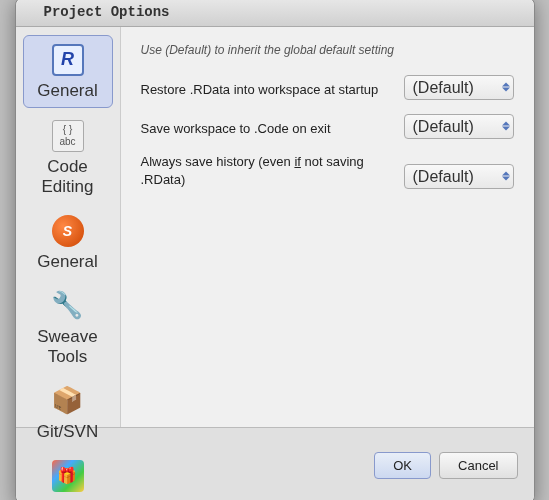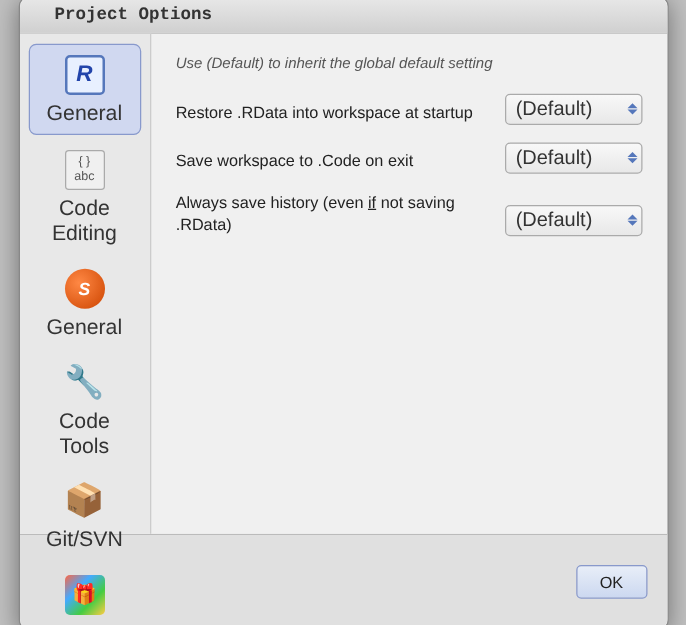--- a/index.html
+++ b/index.html
@@ -222,21 +222,21 @@
         <div class="icon">
           <div class="icon-sweave">S</div>
         </div>
         <span class="label">General</span>
       </div>
 
       <div class="sidebar-item">
         <div class="icon">
           <div style="font-size:26px; color:#666;">🔧</div>
         </div>
-        <span class="label">Code Tools</span>
+        <span class="label">Sweave Tools</span>
       </div>
 
       <div class="sidebar-item">
         <div class="icon">
           <div style="font-size:26px;">📦</div>
         </div>
         <span class="label">Git/SVN</span>
       </div>
 
       <div class="sidebar-item">
@@ -294,14 +294,15 @@
             <div class="arrow-up"></div>
             <div class="arrow-down"></div>
           </div>
         </div>
       </div>
     </div>
   </div>
 
   <div class="dialog-footer">
     <button class="footer-btn primary">OK</button>
+    <button class="footer-btn">Cancel</button>
   </div>
 </div>
 
 </body></html>

